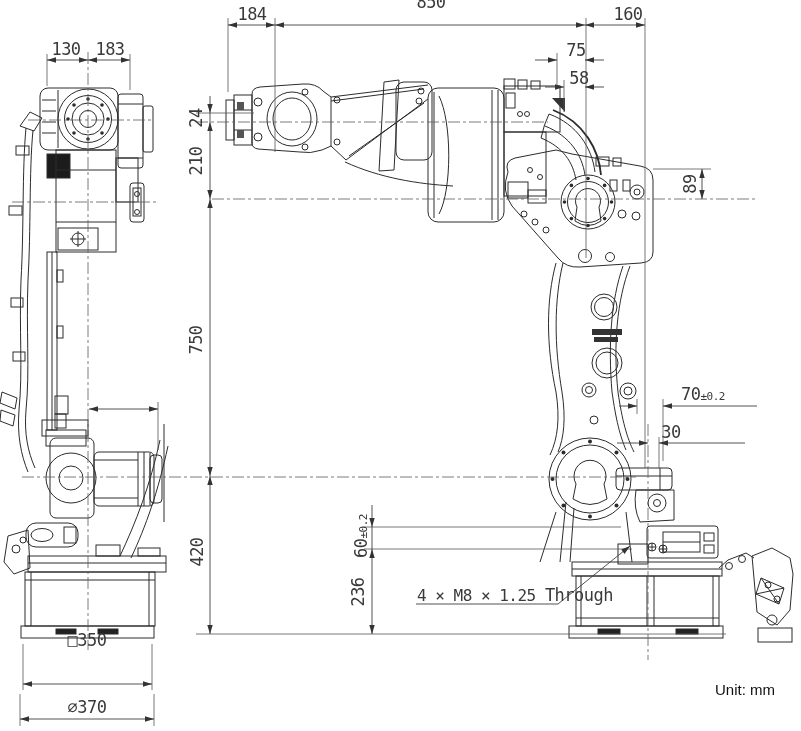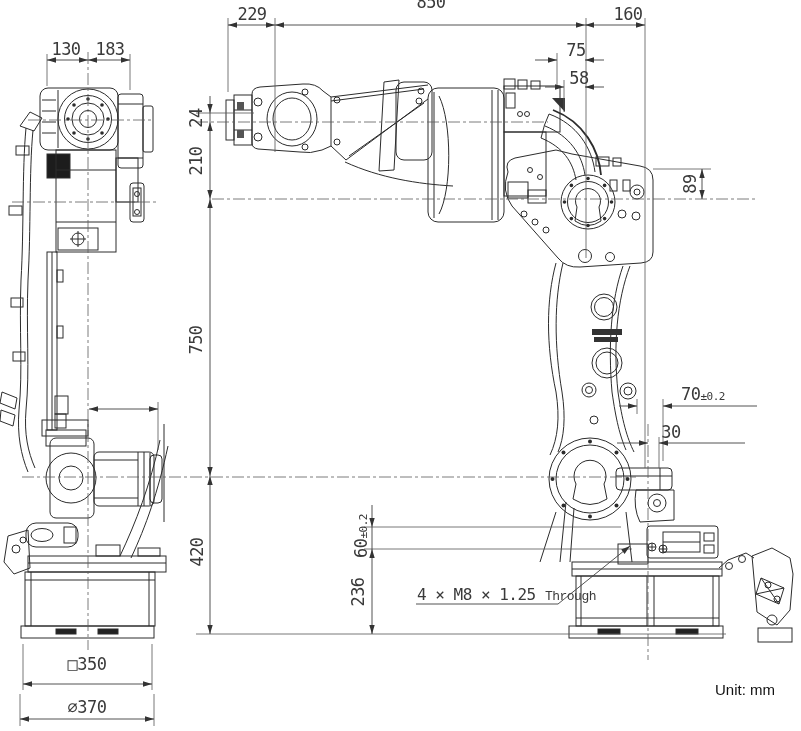--- a/index.html
+++ b/index.html
@@ -5,21 +5,21 @@
   html,body{margin:0;padding:0;background:#fff;}
   .canvas{position:relative;width:801px;height:731px;background:#fff;overflow:hidden;
           font-family:"DejaVu Sans Mono",monospace;}
   svg{position:absolute;left:0;top:0;}
   .dim{position:absolute;font-family:"DejaVu Sans Mono",monospace;font-size:17px;
        color:#3a3a3a;letter-spacing:-0.5px;white-space:nowrap;
        transform:translate(-50%,-50%);line-height:1;}
   .rot{transform:translate(-50%,-50%) rotate(-90deg);}
   .tol{font-size:11px;letter-spacing:-0.5px;}
   .m8note{transform:translate(0,-50%);font-size:16px;}
-  .m8suffix{font-size:13px;font-family:Liberation Mono, monospace;}
+  .m8suffix{font-size:17px;}
   .unit{position:absolute;font-family:"Liberation Sans","DejaVu Sans",sans-serif;
         font-size:15px;color:#111;transform:translate(-50%,-50%);white-space:nowrap;}
 </style>
 </head>
 <body>
 
 <div class="canvas">
 
 <svg width="801" height="731" viewBox="0 0 801 731">
 
@@ -288,32 +288,32 @@
     M372,527 l-2.7,-9 h5.4 z M372,549 l-2.7,9 h5.4 z
     M372,634 l-2.7,-9 h5.4 z
     M89,409 l9,-2.7 v5.4 z   M158,409 l-9,-2.7 v5.4 z
     M23,684 l9,-2.7 v5.4 z   M152,684 l-9,-2.7 v5.4 z
     M20,719 l9,-2.7 v5.4 z   M154,719 l-9,-2.7 v5.4 z
     M630,546 L624.6,553.9 L621.2,549.5 z"></path>
 </svg>
 
 <span class="dim" style="left:66px;top:49px">130</span>
 <span class="dim" style="left:110px;top:49px">183</span>
-<span class="dim" style="left:252px;top:14px">229</span>
+<span class="dim" style="left:252px;top:14px">184</span>
 <span class="dim" style="left:431px;top:2px">850</span>
 <span class="dim" style="left:628px;top:14px">160</span>
 <span class="dim" style="left:576px;top:50px">75</span>
 <span class="dim" style="left:579px;top:78px">58</span>
 <span class="dim rot" style="left:196px;top:118px">24</span>
 <span class="dim rot" style="left:196px;top:161px">210</span>
 <span class="dim rot" style="left:196px;top:340px">750</span>
 <span class="dim rot" style="left:197px;top:552px">420</span>
 <span class="dim rot" style="left:690px;top:184px">89</span>
 <span class="dim" style="left:703px;top:394px"><span>70</span><span class="tol">±0.2</span></span>
 <span class="dim" style="left:671px;top:432px">30</span>
 <span class="dim rot" style="left:361px;top:536px"><span>60</span><span class="tol">±0.2</span></span>
 <span class="dim rot" style="left:358px;top:592px">236</span>
 <span class="dim m8note" style="left:417px;top:595px"><span>4 × M8 × 1.25</span> <span class="m8suffix">Through</span></span>
-<span class="dim" style="left:87px;top:664px">□350</span>
+<span class="dim" style="left:87px;top:640px">□350</span>
 <span class="dim" style="left:87px;top:707px">∅370</span>
 <span class="unit" style="left:745px;top:689px">Unit: mm</span>
 
 </div>
 
 </body></html>

